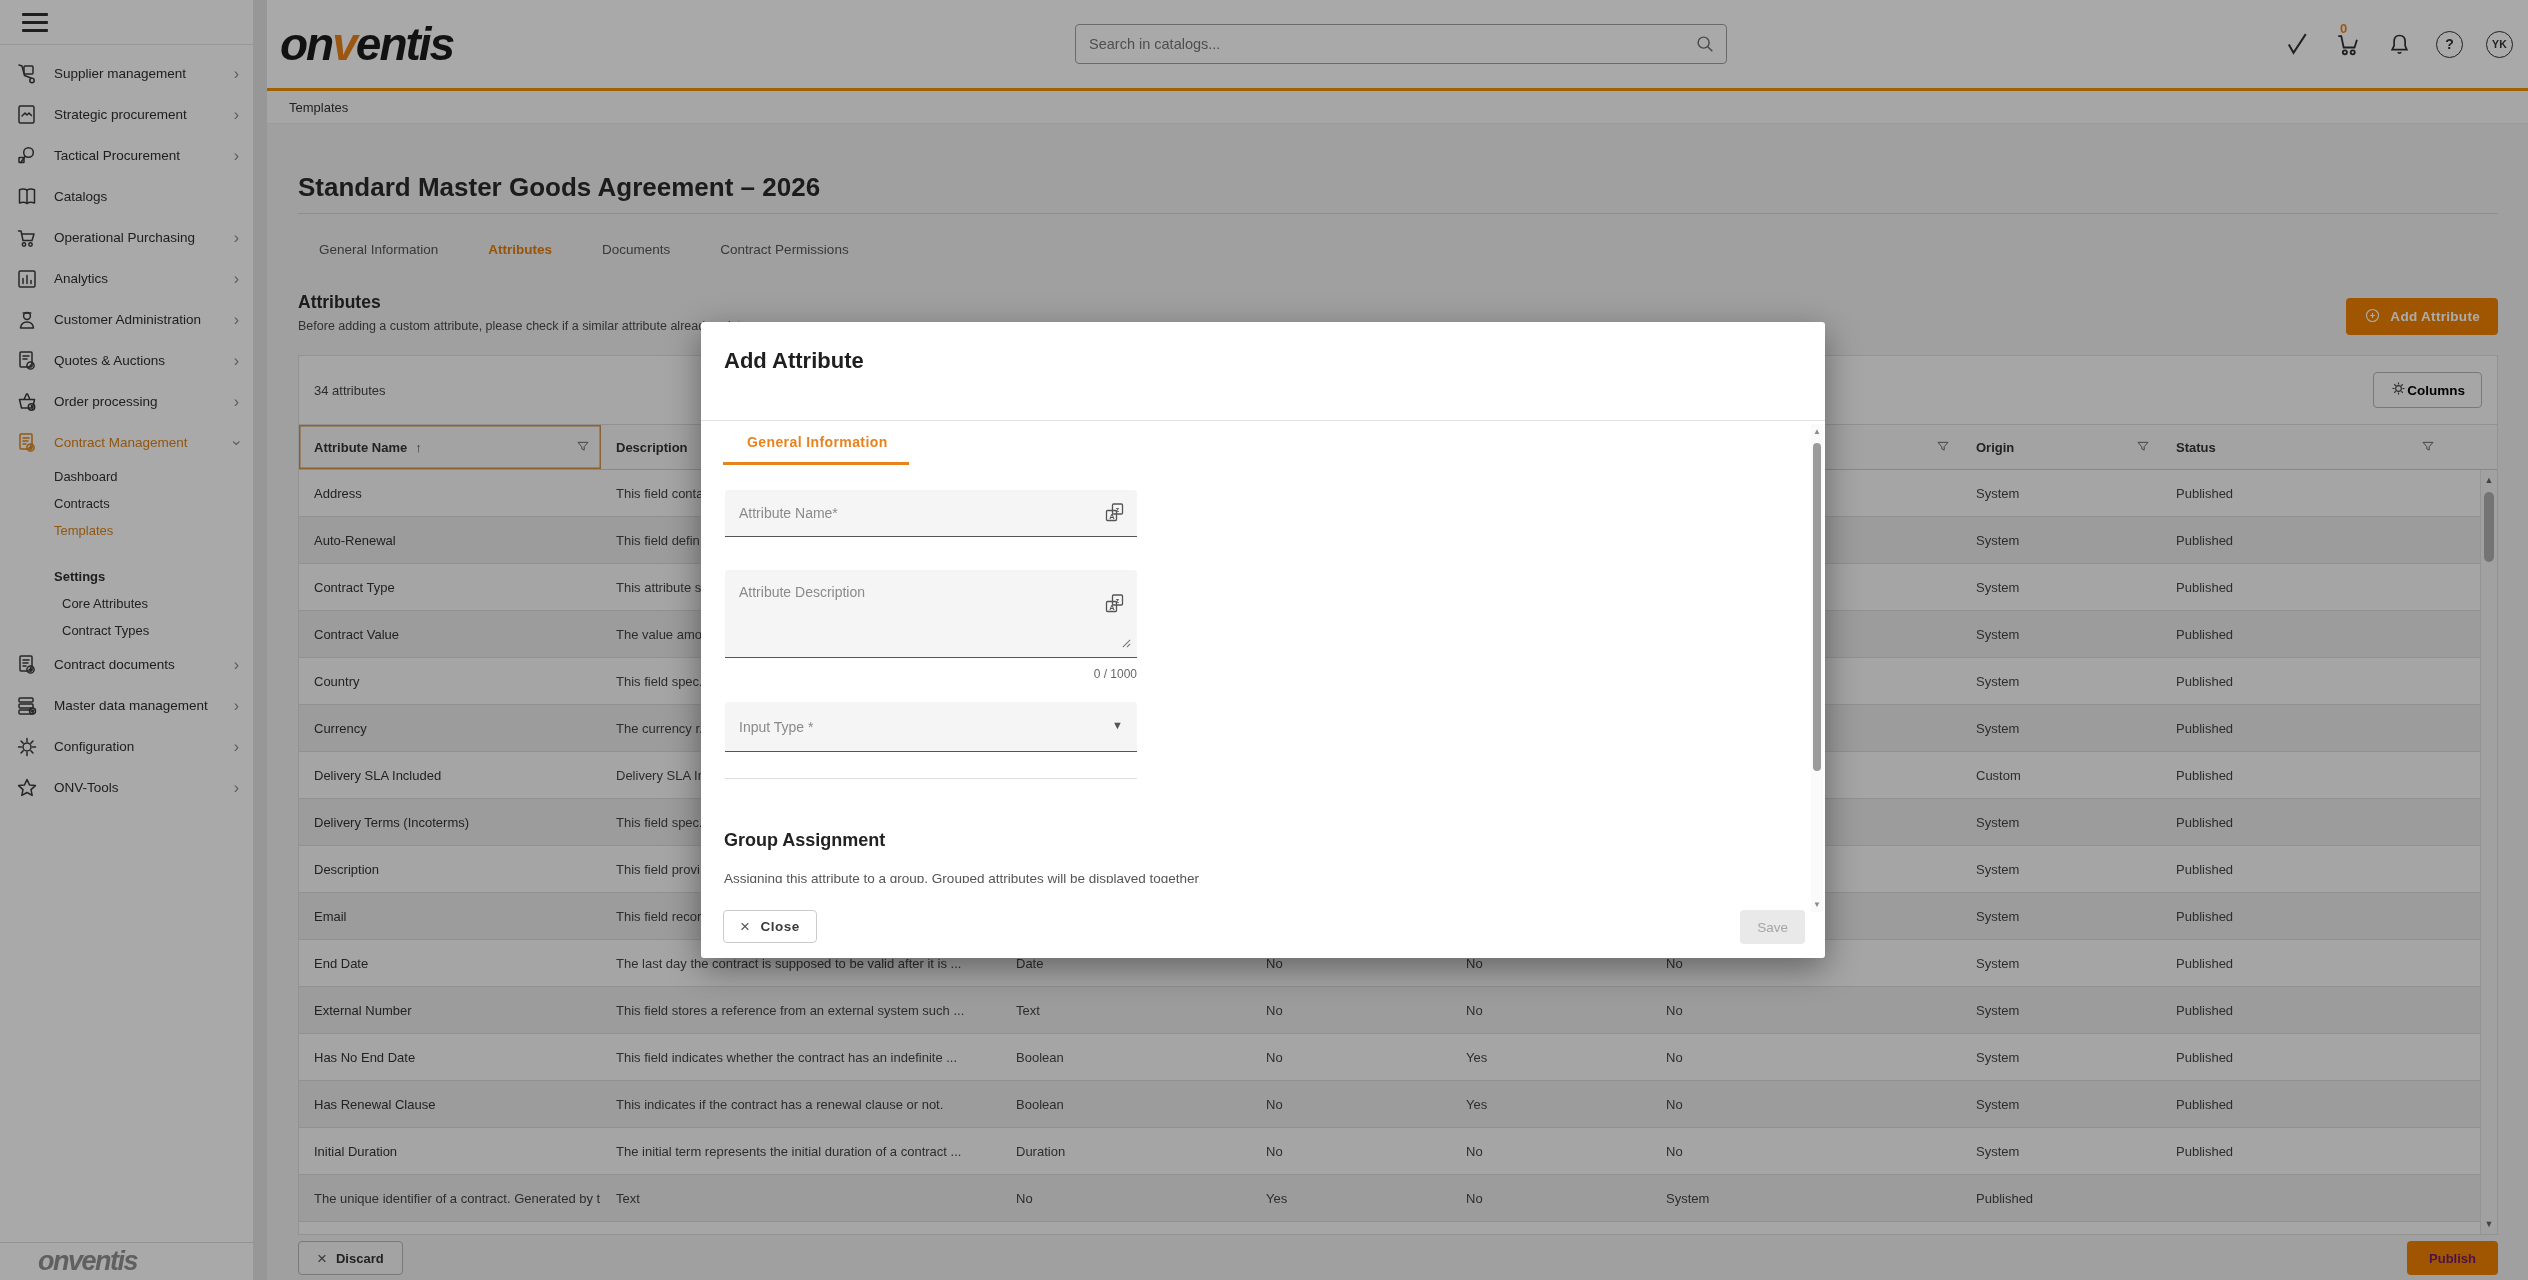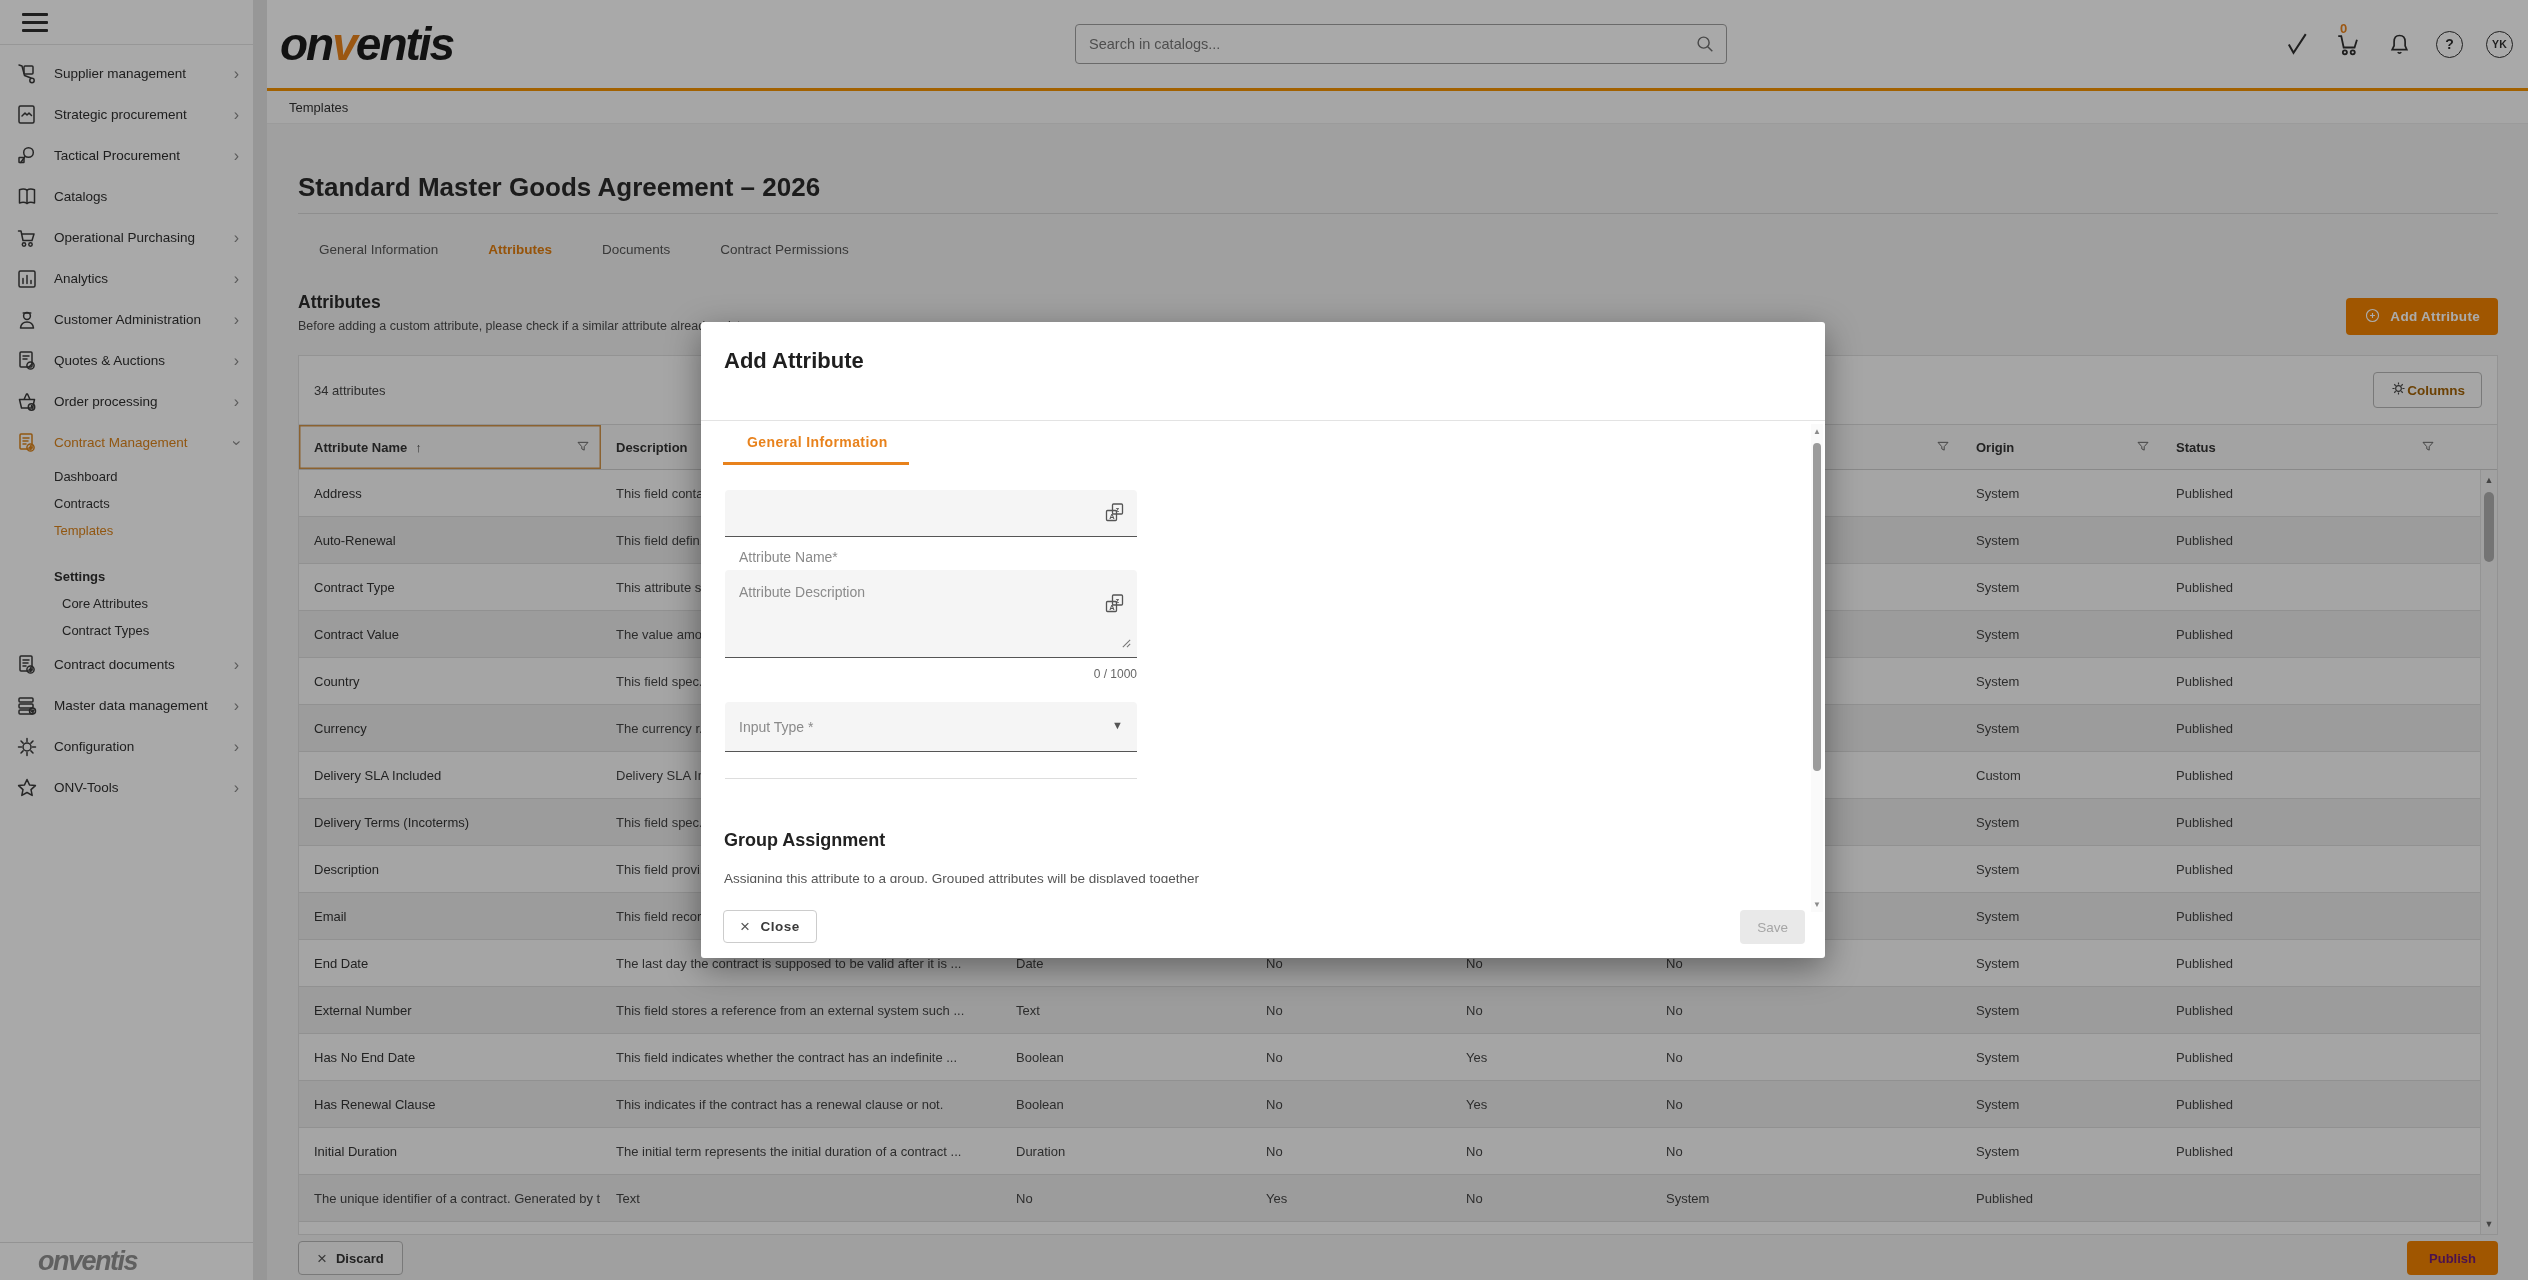--- a/index.html
+++ b/index.html
@@ -50,21 +50,21 @@
   .ptab.active { color: #e07d0e; font-weight: 700; }
   .attr-head { position: absolute; left: 31px; right: 30px; top: 168px; display: flex; justify-content: space-between; align-items: flex-start; }
   .attr-head h2 { font-size: 17.5px; font-weight: 700; color: #2b2b2b; }
   .attr-head p { font-size: 12.5px; color: #4a4a4a; margin-top: 6px; }
   .btn-add { margin-top: 6px; height: 37px; padding: 0 18px; background: #ef8100; color: #fff; border: none; border-radius: 4px; font-family: "Liberation Sans", sans-serif; font-size: 13.5px; font-weight: 700; letter-spacing: .3px; display: flex; align-items: center; gap: 9px; cursor: pointer; }
 
   
   .card { position: absolute; left: 31px; right: 30px; top: 231px; bottom: 45px; background: #f8f8f8; border: 1px solid #dcdcdc; overflow: hidden; }
   .card-head { height: 68px; display: flex; align-items: center; justify-content: space-between; padding: 0 15px; }
   .attr-count { font-size: 13px; color: #444; }
-  .btn-columns { height: 36px; padding: 0 16px; background: transparent; border: 1px solid #b5b5b5; border-radius: 4px; font-family: "Liberation Sans", sans-serif; font-size: 13.5px; font-weight: 700; color: #a16207; display: flex; align-items: center; gap: 0; cursor: pointer; }
+  .btn-columns { height: 36px; padding: 0 16px; background: transparent; border: 1px solid #b5b5b5; border-radius: 4px; font-family: "Liberation Sans", sans-serif; font-size: 13.5px; font-weight: 700; color: #000000; display: flex; align-items: center; gap: 0; cursor: pointer; }
   .grid { display: grid; grid-template-columns: 302px 400px 250px 200px 200px 310px 200px 285px 1fr; }
   .thead { height: 46px; background: #f3f3f3; border-top: 1px solid #d9d9d9; border-bottom: 1px solid #cccccc; }
   .th { display: flex; align-items: center; padding: 0 10px 0 15px; font-size: 13px; font-weight: 700; color: #333; position: relative; }
   .th .flt { margin-left: auto; color: #666; display: flex; cursor: pointer; }
   .th.selected { box-shadow: inset 0 0 0 1.5px #cf9248; }
   .sort-arrow { margin-left: 8px; font-size: 13px; color: #444; }
   .trow { height: 47px; border-bottom: 1px solid #d8d8d8; cursor: pointer; }
   .trow.odd  { background: #f7f7f7; }
   .trow.even { background: #e9e9e9; }
   .td { display: flex; align-items: center; padding-left: 15px; font-size: 13px; color: #444; white-space: nowrap; overflow: hidden; }
@@ -82,21 +82,21 @@
   
   .overlay { position: absolute; inset: 0; background: rgba(0,0,0,0.33); z-index: 5; }
   .modal { position: absolute; left: 701px; top: 322px; width: 1124px; height: 636px; background: #fff; z-index: 6; border-radius: 3px; box-shadow: 0 10px 34px rgba(0,0,0,.4); }
   .m-title { position: absolute; left: 23px; top: 26px; font-size: 22px; font-weight: 600; color: #1f1f1f; }
   .m-divider { position: absolute; left: 0; right: 0; top: 98px; height: 1px; background: #e3e3e3; }
   .m-tab { position: absolute; left: 46px; top: 112px; font-size: 14px; font-weight: 700; letter-spacing: .4px; color: #e8821c; cursor: pointer; }
   .m-tab-underline { position: absolute; left: 22px; top: 140px; width: 186px; height: 3px; background: #e8821c; }
   .m-field { position: absolute; left: 24px; width: 412px; background: #f5f5f5; border-bottom: 1px solid #555; border-radius: 4px 4px 0 0; }
   .m-field .lbl { position: absolute; left: 14px; font-size: 14px; color: #8a8a8a; }
   .f-name { top: 168px; height: 47px; }
-  .f-name .lbl { top: 15px; margin-top: 44px; }
+  .f-name .lbl { top: 15px; }
   .f-desc { top: 248px; height: 88px; }
   .f-desc .lbl { top: 14px; }
   .f-type { top: 380px; height: 50px; cursor: pointer; }
   .f-type .lbl { top: 17px; }
   .trans-ic { position: absolute; right: 10px; color: #555; cursor: pointer; }
   .f-name .trans-ic { top: 11px; }
   .f-desc .trans-ic { top: 22px; }
   .resize-ic { position: absolute; right: 5px; bottom: 4px; color: #777; }
   .caret { position: absolute; right: 14px; top: 17px; font-size: 11px; color: #555; }
   .m-counter { position: absolute; left: 24px; top: 345px; width: 412px; text-align: right; font-size: 12px; color: #666; }

